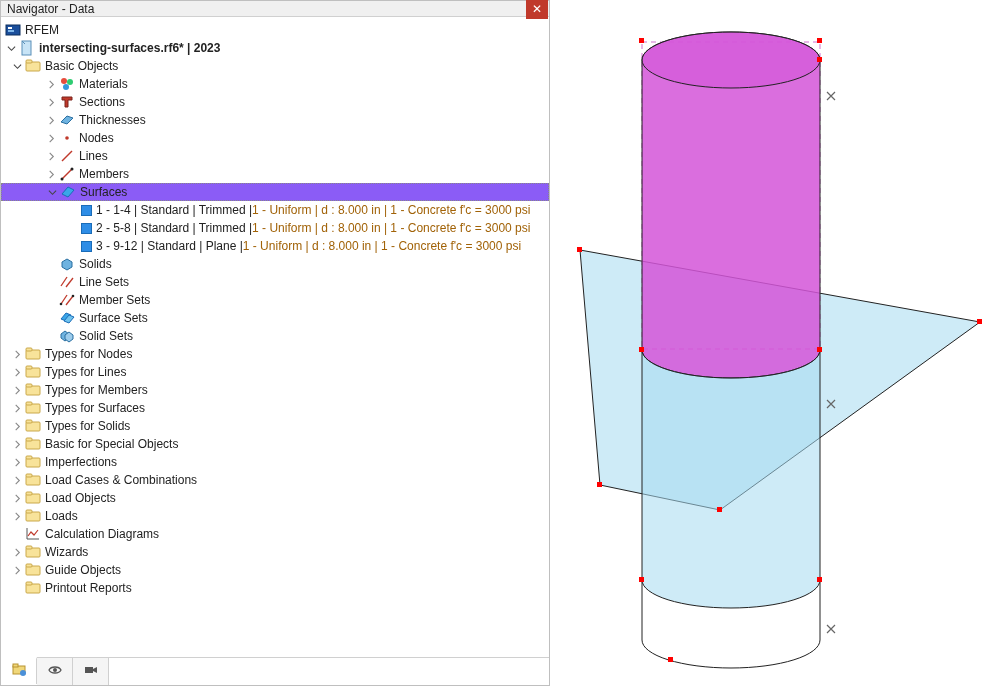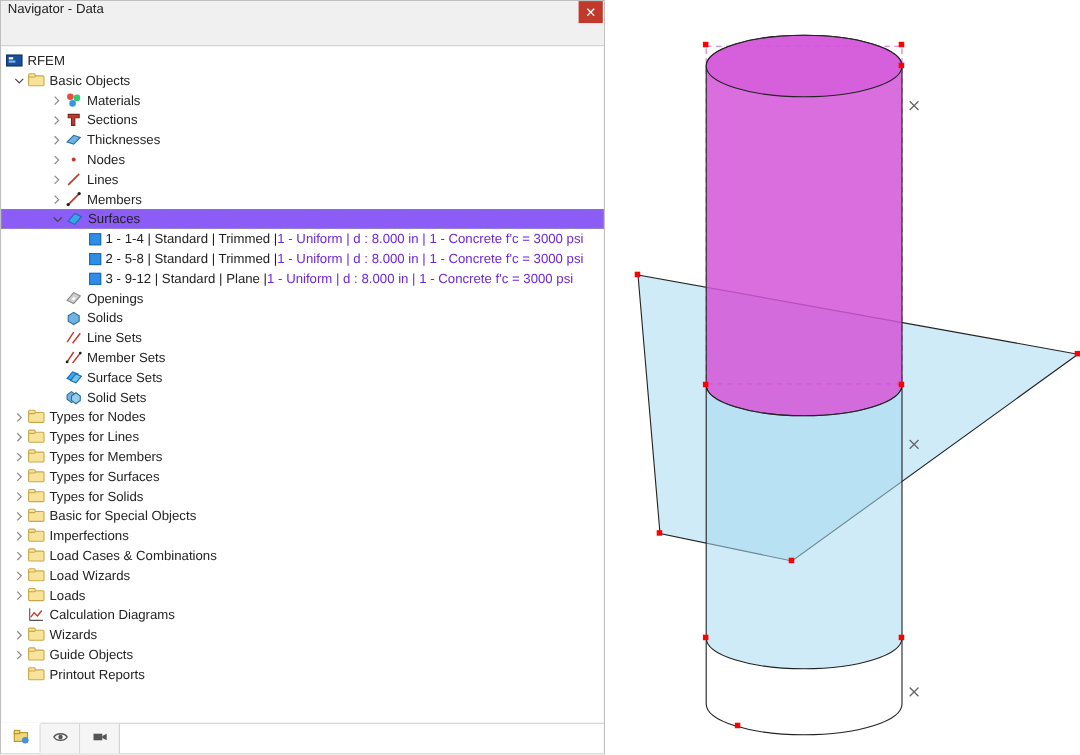--- a/index.html
+++ b/index.html
@@ -16,25 +16,25 @@
   }
   .panel {
     width: 550px;
     height: 686px;
     border: 1px solid #bfbfbf;
     display: flex;
     flex-direction: column;
     background: #fff;
   }
   .titlebar {
-    height: 41px;
+    height: 16px;
     background: #f0f0f0;
     border-bottom: 1px solid #d0d0d0;
     display: flex;
-    align-items: flex-start;
+    align-items: center;
     padding-left: 6px;
     position: relative;
   }
   .titlebar-title { flex: 1; }
   .close-btn {
     width: 22px; height: 20px;
     background: #c0392b;
     color: #fff;
     display: flex; align-items: center; justify-content: center;
     font-size: 12px;
@@ -62,21 +62,21 @@
   .caret.blank { visibility: hidden; }
   .caret svg { width: 9px; height: 9px; }
   .ico {
     width: 16px; height: 16px;
     display: inline-flex; align-items: center; justify-content: center;
     margin-right: 4px;
   }
   .ico svg { width: 16px; height: 16px; }
   .folder svg rect { fill: #f8e39a; stroke: #caa84a; }
   .text { }
-  .link { color: #6d28d9; }
+  .link { color: #a16207; }
   .highlight-row {
     border: 1px dotted #888;
     background: #8b5cf6;
     padding-left: 3px;
   }
   .indent-1 { padding-left: 10px; }
   .indent-3 { padding-left: 44px; }
   .indent-4 { padding-left: 80px; }
   .surf-square {
     width: 11px; height: 11px; background: #2e8de6; border: 1px solid #1a6cb8; display:inline-block; margin-right:4px;
@@ -118,20 +118,34 @@
       <span class="ico">
         <svg viewBox="0 0 16 16">
             <rect x="1" y="3" width="14" height="10" fill="#1b4f9c" stroke="#0d2f5e"></rect>
             <rect x="3" y="5" width="4" height="2" fill="#fff"></rect>
             <rect x="3" y="8" width="6" height="2" fill="#7fb7ea"></rect>
           </svg>
       </span>
       <span class="text">RFEM</span>
     </div>
 
+    <div class="row" style="padding-left:4px">
+      <span class="caret">
+          <svg viewBox="0 0 10 10">
+            <path d="M1 3 L5 7 L9 3" fill="none" stroke="#444" stroke-width="1.2"></path>
+          </svg>
+        </span>
+      <span class="ico">
+        <svg viewBox="0 0 16 16">
+            <rect x="3" y="1" width="9" height="14" fill="#c8e4f6" stroke="#5a8fb8"></rect>
+            <path d="M3 1 L6 4" stroke="#5a8fb8"></path>
+          </svg>
+      </span>
+      <b><span class="text">intersecting-surfaces.rf6* | 2023</span></b>
+    </div>
 
     <div class="row indent-1">
       <span class="caret">
           <svg viewBox="0 0 10 10">
             <path d="M1 3 L5 7 L9 3" fill="none" stroke="#444" stroke-width="1.2"></path>
           </svg>
         </span>
       <span class="ico folder">
           <svg viewBox="0 0 16 16">
             <rect x="1" y="4" width="14" height="9" rx="1"></rect>
@@ -256,30 +270,20 @@
     <div class="row indent-4 surf-list">
       <span class="surf-square"></span>
       <span class="text">3 - 9-12 | Standard | Plane | </span>
       <span class="text link">1 - Uniform | d : 8.000 in | 1 - Concrete f'c = 3000 psi</span>
     </div>
 
     <div class="row indent-3">
       <span class="caret blank">·</span>
       <span class="ico">
           <svg viewBox="0 0 16 16">
-            <path d="M2 10 L8 3 L14 6 L8 13 Z" fill="#d0d0d0" stroke="#888"></path>
-            <path d="M6 9 L8 7 L10 8 L8 10 Z" fill="#fff"></path>
-          </svg>
-        </span>
-      <span class="text">Openings</span>
-    </div>
-    <div class="row indent-3">
-      <span class="caret blank">·</span>
-      <span class="ico">
-          <svg viewBox="0 0 16 16">
             <path d="M3 6 L8 3 L13 6 L13 11 L8 14 L3 11 Z" fill="#6fb3e0" stroke="#2a6fa1"></path>
           </svg>
         </span>
       <span class="text">Solids</span>
     </div>
     <div class="row indent-3">
       <span class="caret blank">·</span>
       <span class="ico">
           <svg viewBox="0 0 16 16">
             <line x1="2" y1="12" x2="8" y2="3" stroke="#c0392b" stroke-width="1.3"></line>
@@ -438,21 +442,21 @@
           <svg viewBox="0 0 10 10">
             <path d="M3 1 L7 5 L3 9" fill="none" stroke="#888" stroke-width="1.2"></path>
           </svg>
         </span>
       <span class="ico folder">
           <svg viewBox="0 0 16 16">
             <rect x="1" y="4" width="14" height="9" rx="1"></rect>
             <rect x="1" y="2" width="6" height="3" rx="1"></rect>
           </svg>
         </span>
-      <span class="text">Load Wizards</span>
+      <span class="text">Load Objects</span>
     </div>
     <div class="row indent-1">
       <span class="caret">
           <svg viewBox="0 0 10 10">
             <path d="M3 1 L7 5 L3 9" fill="none" stroke="#888" stroke-width="1.2"></path>
           </svg>
         </span>
       <span class="ico folder">
           <svg viewBox="0 0 16 16">
             <rect x="1" y="4" width="14" height="9" rx="1"></rect>

